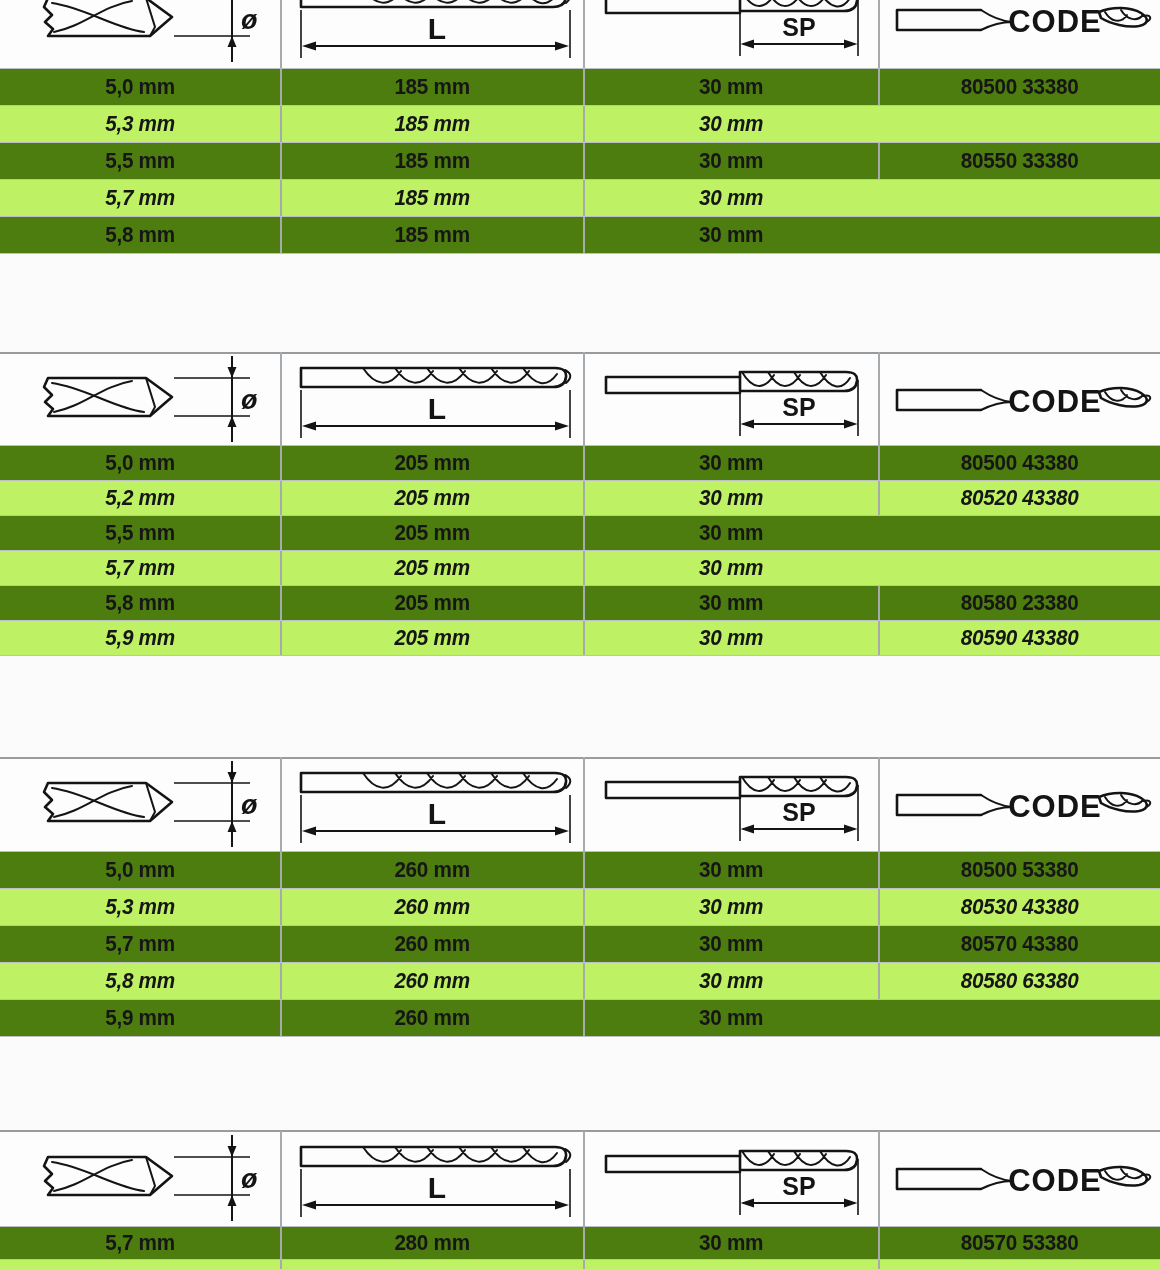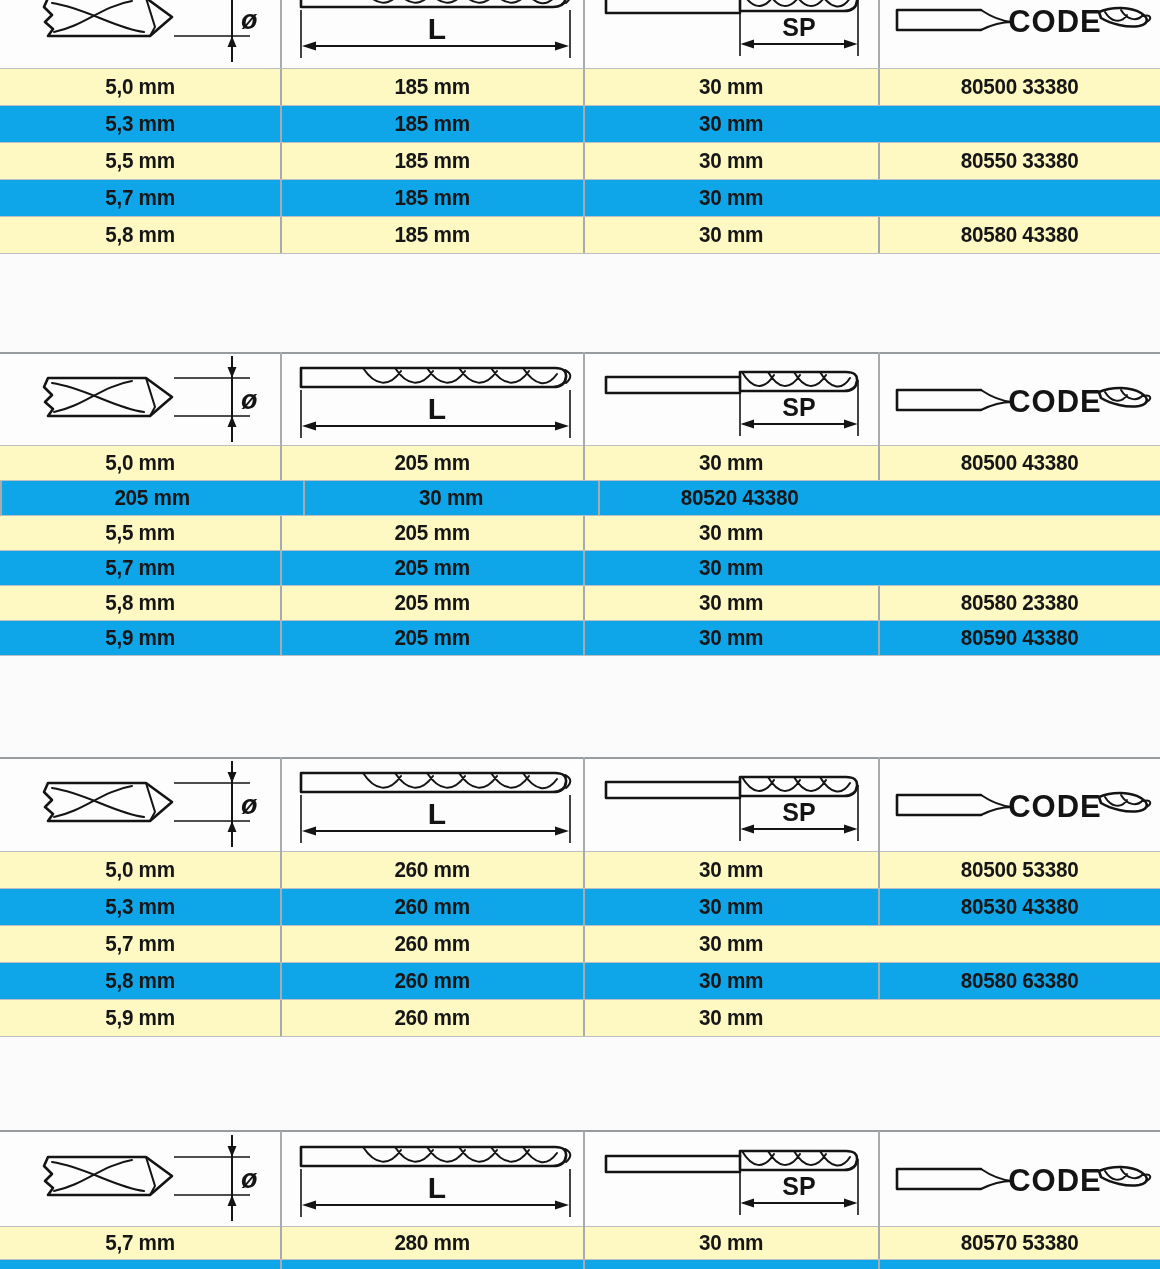--- a/index.html
+++ b/index.html
@@ -14,22 +14,22 @@
   .hdr{background:#fdfdfe;border-top:2px solid #989c9e;align-items:center;}
   .s1 .hdr{height:68px;overflow:hidden;align-items:flex-end;border-top:none;}
   .s2 .hdr{height:93px;}
   .s3 .hdr{height:94px;}
   .s4 .hdr{height:96px;}
   .row{border-top:1px solid #bcc0c2;}
   .s1 .row,.s3 .row{height:37px;}
   .s2 .row{height:35px;}
   .s4 .row{height:33px;}
   .row.partial{height:10px;}
-  .blue{background:#fef9c3;}
-  .white{background:#0ea5e9;}
+  .blue{background:#4d7c0f;}
+  .white{background:#bef264;font-style:italic;}
   .cell{box-sizing:border-box;display:flex;align-items:center;justify-content:center;overflow:hidden;}
   .c1{width:280px;}
   .c2{width:303px;}
   .c3{width:295px;}
   .c4{width:282px;}
   .c2,.c3,.c4{border-left:2px solid #a7abae;}
   .cell-text{
     display:inline-block;transform:scaleX(.94);
     font-weight:700;font-size:22px;line-height:1;color:#161616;
     letter-spacing:-0.3px;white-space:nowrap;
@@ -173,23 +173,20 @@
   <div class="row blue">
     <div class="cell c1">
         <span class="cell-text">5,8 mm</span>
       </div>
     <div class="cell c2">
         <span class="cell-text">185 mm</span>
       </div>
     <div class="cell c3">
         <span class="cell-text">30 mm</span>
       </div>
-    <div class="cell c4">
-        <span class="cell-text">80580 43380</span>
-      </div>
   </div>
 </section>
 
 <div class="gap g1"></div>
 
 <section class="tbl closed s2">
   <div class="hdr">
     <div class="cell c1">
       <svg class="hs" width="252" height="96" viewBox="0 0 252 96">
         <use href="#g-dia"></use>
@@ -223,20 +220,23 @@
         <span class="cell-text">205 mm</span>
       </div>
     <div class="cell c3">
         <span class="cell-text">30 mm</span>
       </div>
     <div class="cell c4">
         <span class="cell-text">80500 43380</span>
       </div>
   </div>
   <div class="row white">
+    <div class="cell c1">
+        <span class="cell-text">5,2 mm</span>
+      </div>
     <div class="cell c2">
         <span class="cell-text">205 mm</span>
       </div>
     <div class="cell c3">
         <span class="cell-text">30 mm</span>
       </div>
     <div class="cell c4">
         <span class="cell-text">80520 43380</span>
       </div>
   </div>
@@ -351,20 +351,23 @@
   </div>
   <div class="row blue">
     <div class="cell c1">
         <span class="cell-text">5,7 mm</span>
       </div>
     <div class="cell c2">
         <span class="cell-text">260 mm</span>
       </div>
     <div class="cell c3">
         <span class="cell-text">30 mm</span>
+      </div>
+    <div class="cell c4">
+        <span class="cell-text">80570 43380</span>
       </div>
   </div>
   <div class="row white">
     <div class="cell c1">
         <span class="cell-text">5,8 mm</span>
       </div>
     <div class="cell c2">
         <span class="cell-text">260 mm</span>
       </div>
     <div class="cell c3">

